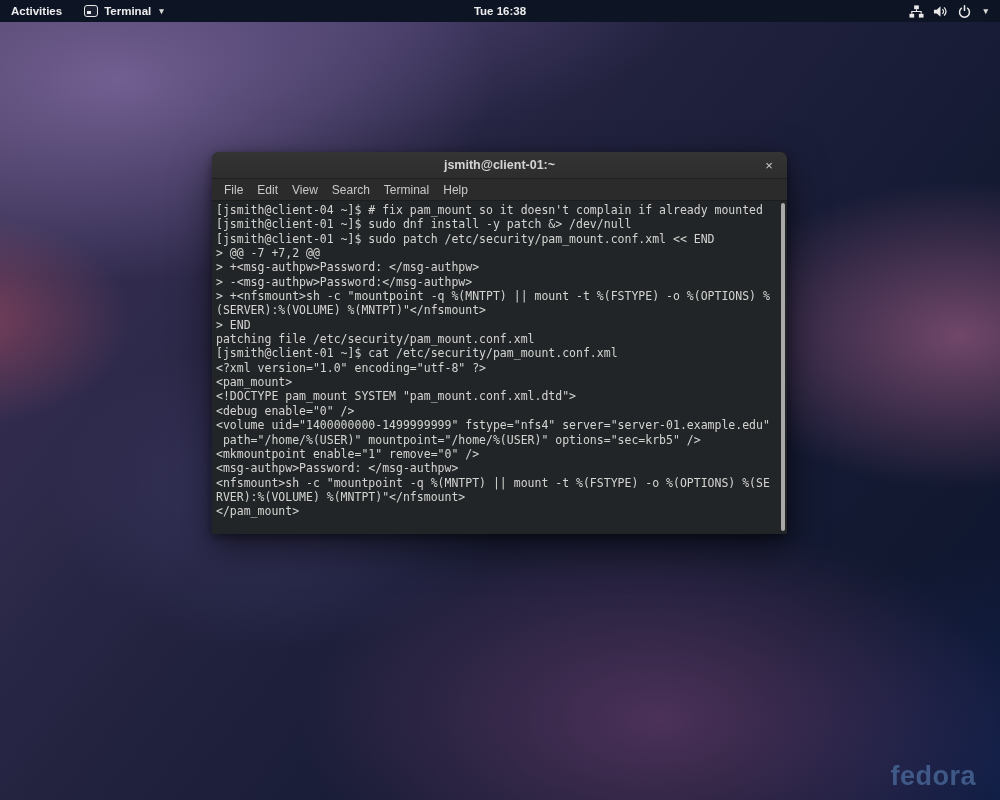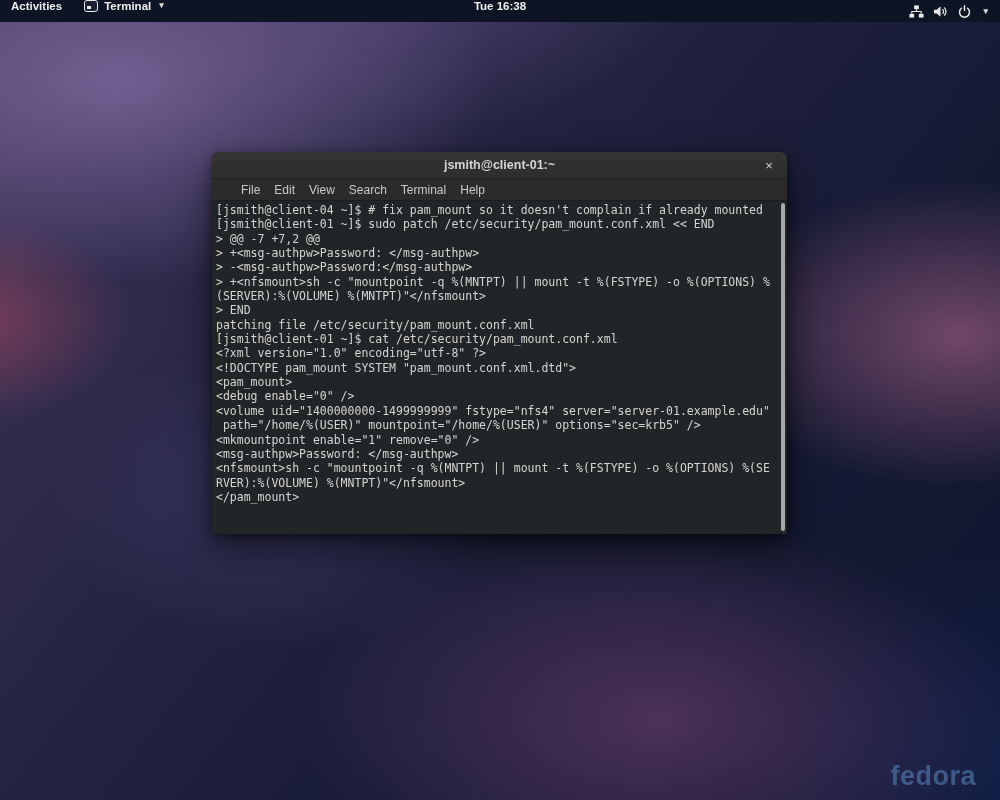--- a/index.html
+++ b/index.html
@@ -25,21 +25,21 @@
   }
 
   
   .topbar {
     position: absolute; top: 0; left: 0; width: 1000px; height: 22px;
     background: #0d1424;
     display: flex; align-items: center;
     color: #ededed; font-size: 11.5px; font-weight: 700;
     z-index: 50;
   }
-  .tb-item { display: flex; align-items: flex-start; height: 100%; padding: 0 11px; cursor: default; }
+  .tb-item { display: flex; align-items: center; height: 100%; padding: 0 11px; cursor: default; }
   .tb-appmenu { gap: 6px; }
   .term-glyph {
     width: 14px; height: 12px; border: 1px solid #e8e8e8; border-radius: 3px;
     position: relative; background: rgba(255,255,255,0.06);
   }
   .term-glyph::after {
     content: ""; position: absolute; left: 2px; bottom: 2px;
     width: 4px; height: 3px; background: #e8e8e8;
   }
   .caret { font-size: 9px; color: #d8d8d8; margin-left: 2px; }
@@ -63,21 +63,21 @@
     position: relative;
     color: #d5d5d5; font-size: 12.5px; font-weight: 700; text-align: center;
   }
   .close-btn {
     position: absolute; right: 9px; top: 50%; transform: translateY(-50%);
     width: 18px; height: 18px; display: flex; align-items: center; justify-content: center;
     color: #cfcfcf; font-size: 13px; font-weight: 400; cursor: default;
   }
   .menubar {
     height: 22px; background: #2b2b2b; border-bottom: 1px solid #1d1d1d;
-    display: flex; align-items: center; padding-left: 22px;
+    display: flex; align-items: center; padding-left: 5px;
     color: #c9c9c9; font-size: 12px;
   }
   .menu-item { padding: 2px 7px; cursor: default; }
 
   .term-body {
     position: relative;
     height: 332px; background: #222527; overflow: hidden;
     padding: 2px 10px 0 4px;
   }
   .tline {
@@ -154,32 +154,33 @@
       <span class="menu-item">Edit</span>
       <span class="menu-item">View</span>
       <span class="menu-item">Search</span>
       <span class="menu-item">Terminal</span>
       <span class="menu-item">Help</span>
     </div>
   <div class="term-body">
     <div>
 
     <div class="tline">[jsmith@client-04 ~]$ # fix pam_mount so it doesn't complain if already mounted</div>
+        <div class="tline">[jsmith@client-01 ~]$ sudo dnf install -y patch &amp;&gt; /dev/null</div>
         <div class="tline">[jsmith@client-01 ~]$ sudo patch /etc/security/pam_mount.conf.xml &lt;&lt; END</div>
         <div class="tline">&gt; @@ -7 +7,2 @@</div>
         <div class="tline">&gt; +&lt;msg-authpw&gt;Password: &lt;/msg-authpw&gt;</div>
         <div class="tline">&gt; -&lt;msg-authpw&gt;Password:&lt;/msg-authpw&gt;</div>
         <div class="tline">&gt; +&lt;nfsmount&gt;sh -c "mountpoint -q %(MNTPT) || mount -t %(FSTYPE) -o %(OPTIONS) %</div>
         <div class="tline">(SERVER):%(VOLUME) %(MNTPT)"&lt;/nfsmount&gt;</div>
         <div class="tline">&gt; END</div>
         <div class="tline">patching file /etc/security/pam_mount.conf.xml</div>
         <div class="tline">[jsmith@client-01 ~]$ cat /etc/security/pam_mount.conf.xml</div>
         <div class="tline">&lt;?xml version="1.0" encoding="utf-8" ?&gt;</div>
+        <div class="tline">&lt;pam_mount&gt;</div>
         <div class="tline">&lt;!DOCTYPE pam_mount SYSTEM "pam_mount.conf.xml.dtd"&gt;</div>
-        <div class="tline">&lt;pam_mount&gt;</div>
         <div class="tline">&lt;debug enable="0" /&gt;</div>
         <div class="tline">&lt;volume uid="1400000000-1499999999" fstype="nfs4" server="server-01.example.edu"</div>
         <div class="tline"> path="/home/%(USER)" mountpoint="/home/%(USER)" options="sec=krb5" /&gt;</div>
         <div class="tline">&lt;mkmountpoint enable="1" remove="0" /&gt;</div>
         <div class="tline">&lt;msg-authpw&gt;Password: &lt;/msg-authpw&gt;</div>
         <div class="tline">&lt;nfsmount&gt;sh -c "mountpoint -q %(MNTPT) || mount -t %(FSTYPE) -o %(OPTIONS) %(SE</div>
         <div class="tline">RVER):%(VOLUME) %(MNTPT)"&lt;/nfsmount&gt;</div>
         <div class="tline">&lt;/pam_mount&gt;</div>
       </div>
     <div class="scrollbar">

